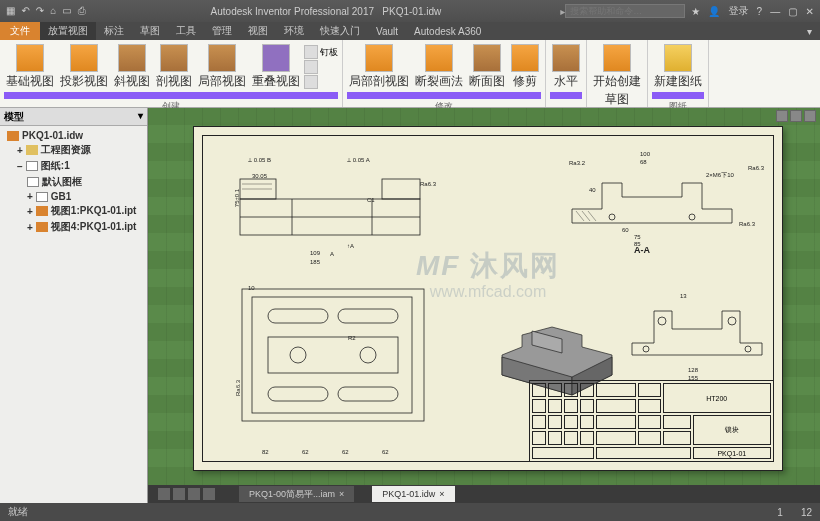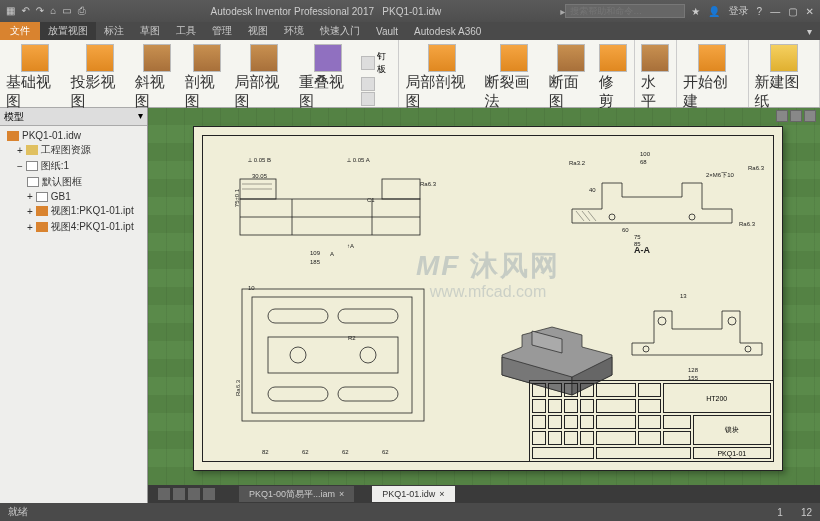--- a/index.html
+++ b/index.html
@@ -18,30 +18,30 @@
 .menu-item { padding: 2px 8px; cursor: pointer; }
 
 .ribbon { height: 68px; background: #f5f5f0; border-bottom: 1px solid #aaa; display: flex; }
 .ribbon-group { display: flex; flex-direction: column; border-right: 1px solid #ccc; padding: 2px 4px; }
 .ribbon-btns { display: flex; gap: 2px; flex: 1; align-items: center; }
 .ribbon-btn { display: flex; flex-direction: column; align-items: center; gap: 1px; padding: 2px; cursor: pointer; }
 .ribbon-btn-sm { display: flex; flex-direction: column; gap: 1px; }
 .ribbon-btn-sm div { display: flex; align-items: center; gap: 2px; font-size: 9px; cursor: pointer; }
 .ribbon-ico { width: 28px; height: 28px; background: #ddd; border: 1px solid #bbb; }
 .ribbon-ico-sm { width: 14px; height: 14px; background: #ddd; border: 1px solid #bbb; display: inline-block; }
-.ribbon-label { font-size: 15px; color: #333; }
-.ribbon-glabel { font-size: 9px; color: #666; text-align: center; border-top: 1px solid #8b5cf6; padding-top: 1px; }
+.ribbon-label { font-size: 12px; color: #333; }
+.ribbon-glabel { font-size: 9px; color: #666; text-align: center; border-top: 7px solid #8b5cf6; padding-top: 1px; }
 
 .ico-orange { background: linear-gradient(#f5a542,#e08820); }
 .ico-brown { background: linear-gradient(#c89050,#a8703a); }
 .ico-purple { background: #9070c0; }
 .ico-yellow { background: linear-gradient(#f5d060,#e0b030); }
 
 .workspace { display: flex; height: 395px; }
-.browser { width: 148px; background: #eeeeec; border-right: 1px solid #999; display: flex; flex-direction: column; }
+.browser { width: 148px; background: #eeeeec; border-right: 1px solid #999; display: flex; flex-direction: column; font-weight: bold; }
 .browser-hdr { height: 18px; background: #ddd; border-bottom: 1px solid #aaa; font-size: 10px; padding: 2px 4px; display: flex; justify-content: space-between; }
 .browser-tree { flex: 1; padding: 3px; font-size: 10px; color: #333; overflow: hidden; }
 .tree-item { padding: 1px 0 1px 4px; display: flex; align-items: center; gap: 3px; }
 .tree-indent1 { padding-left: 14px; }
 .tree-indent2 { padding-left: 24px; }
 .tree-ico { width: 12px; height: 10px; background: #d9832f; display: inline-block; }
 .tree-ico.folder { background: #e0c060; }
 .tree-ico.sheet { background: #fff; border: 1px solid #888; }
 
 .canvas-area { flex: 1; position: relative; background: repeating-linear-gradient(0deg,#5a8a4a 0,#5a8a4a 18px,#548244 18px,#548244 36px), repeating-linear-gradient(90deg,rgba(0,0,0,.06) 0,rgba(0,0,0,.06) 1px,transparent 1px,transparent 18px); background-blend-mode: multiply; }

